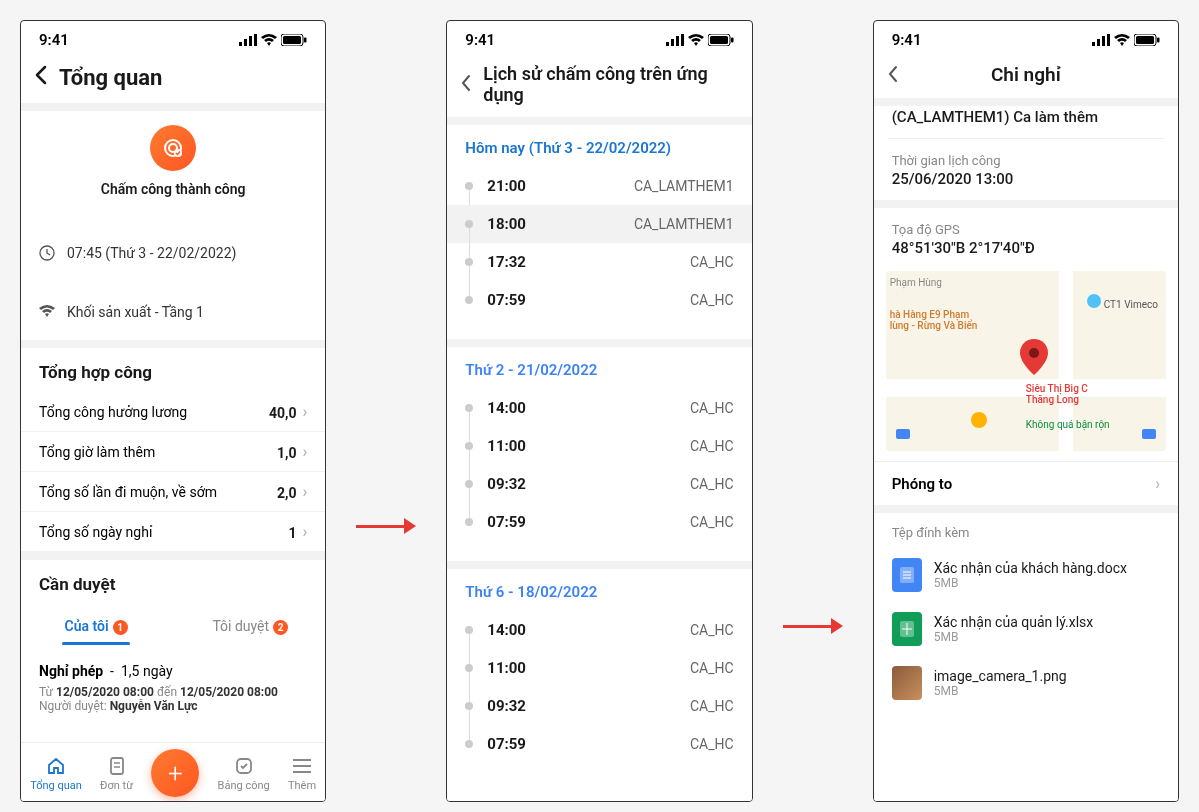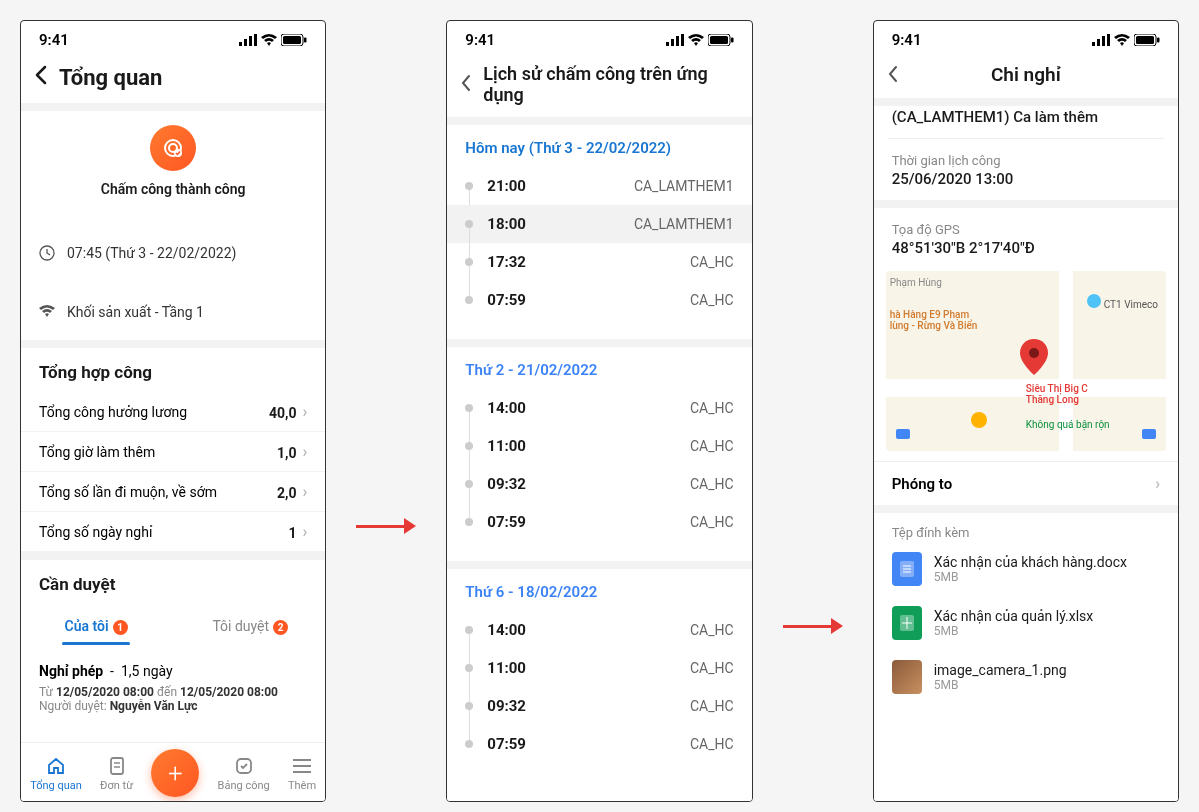--- a/index.html
+++ b/index.html
@@ -397,21 +397,21 @@
               <rect x="2" y="4" width="14" height="10" rx="2" fill="#4285f4"></rect>
             </svg></div>
       <div class="poi" style="right:8px;bottom:6px"><svg width="18" height="18" viewBox="0 0 18 18">
               <rect x="2" y="4" width="14" height="10" rx="2" fill="#4285f4"></rect>
             </svg></div>
     </div>
     <div class="zoom-row">
       <span>Phóng to</span>
       <span class="chev">›</span>
     </div>
-    <div class="detail-label" style="margin-top:12px;margin-bottom:2px">Tệp đính kèm</div>
+    <div class="detail-label" style="margin-top:12px;margin-bottom:8px">Tệp đính kèm</div>
     <div id="files-list">
           <div class="file-row">
             <div class="file-icon blue">
               <svg width="14" height="16" viewBox="0 0 14 16">
                 <rect width="14" height="16" rx="2" fill="#fff" opacity="0.35"></rect>
                 <line x1="3" y1="5" x2="11" y2="5" stroke="#fff"></line>
                 <line x1="3" y1="8" x2="11" y2="8" stroke="#fff"></line>
                 <line x1="3" y1="11" x2="11" y2="11" stroke="#fff"></line>
               </svg>
             </div>

